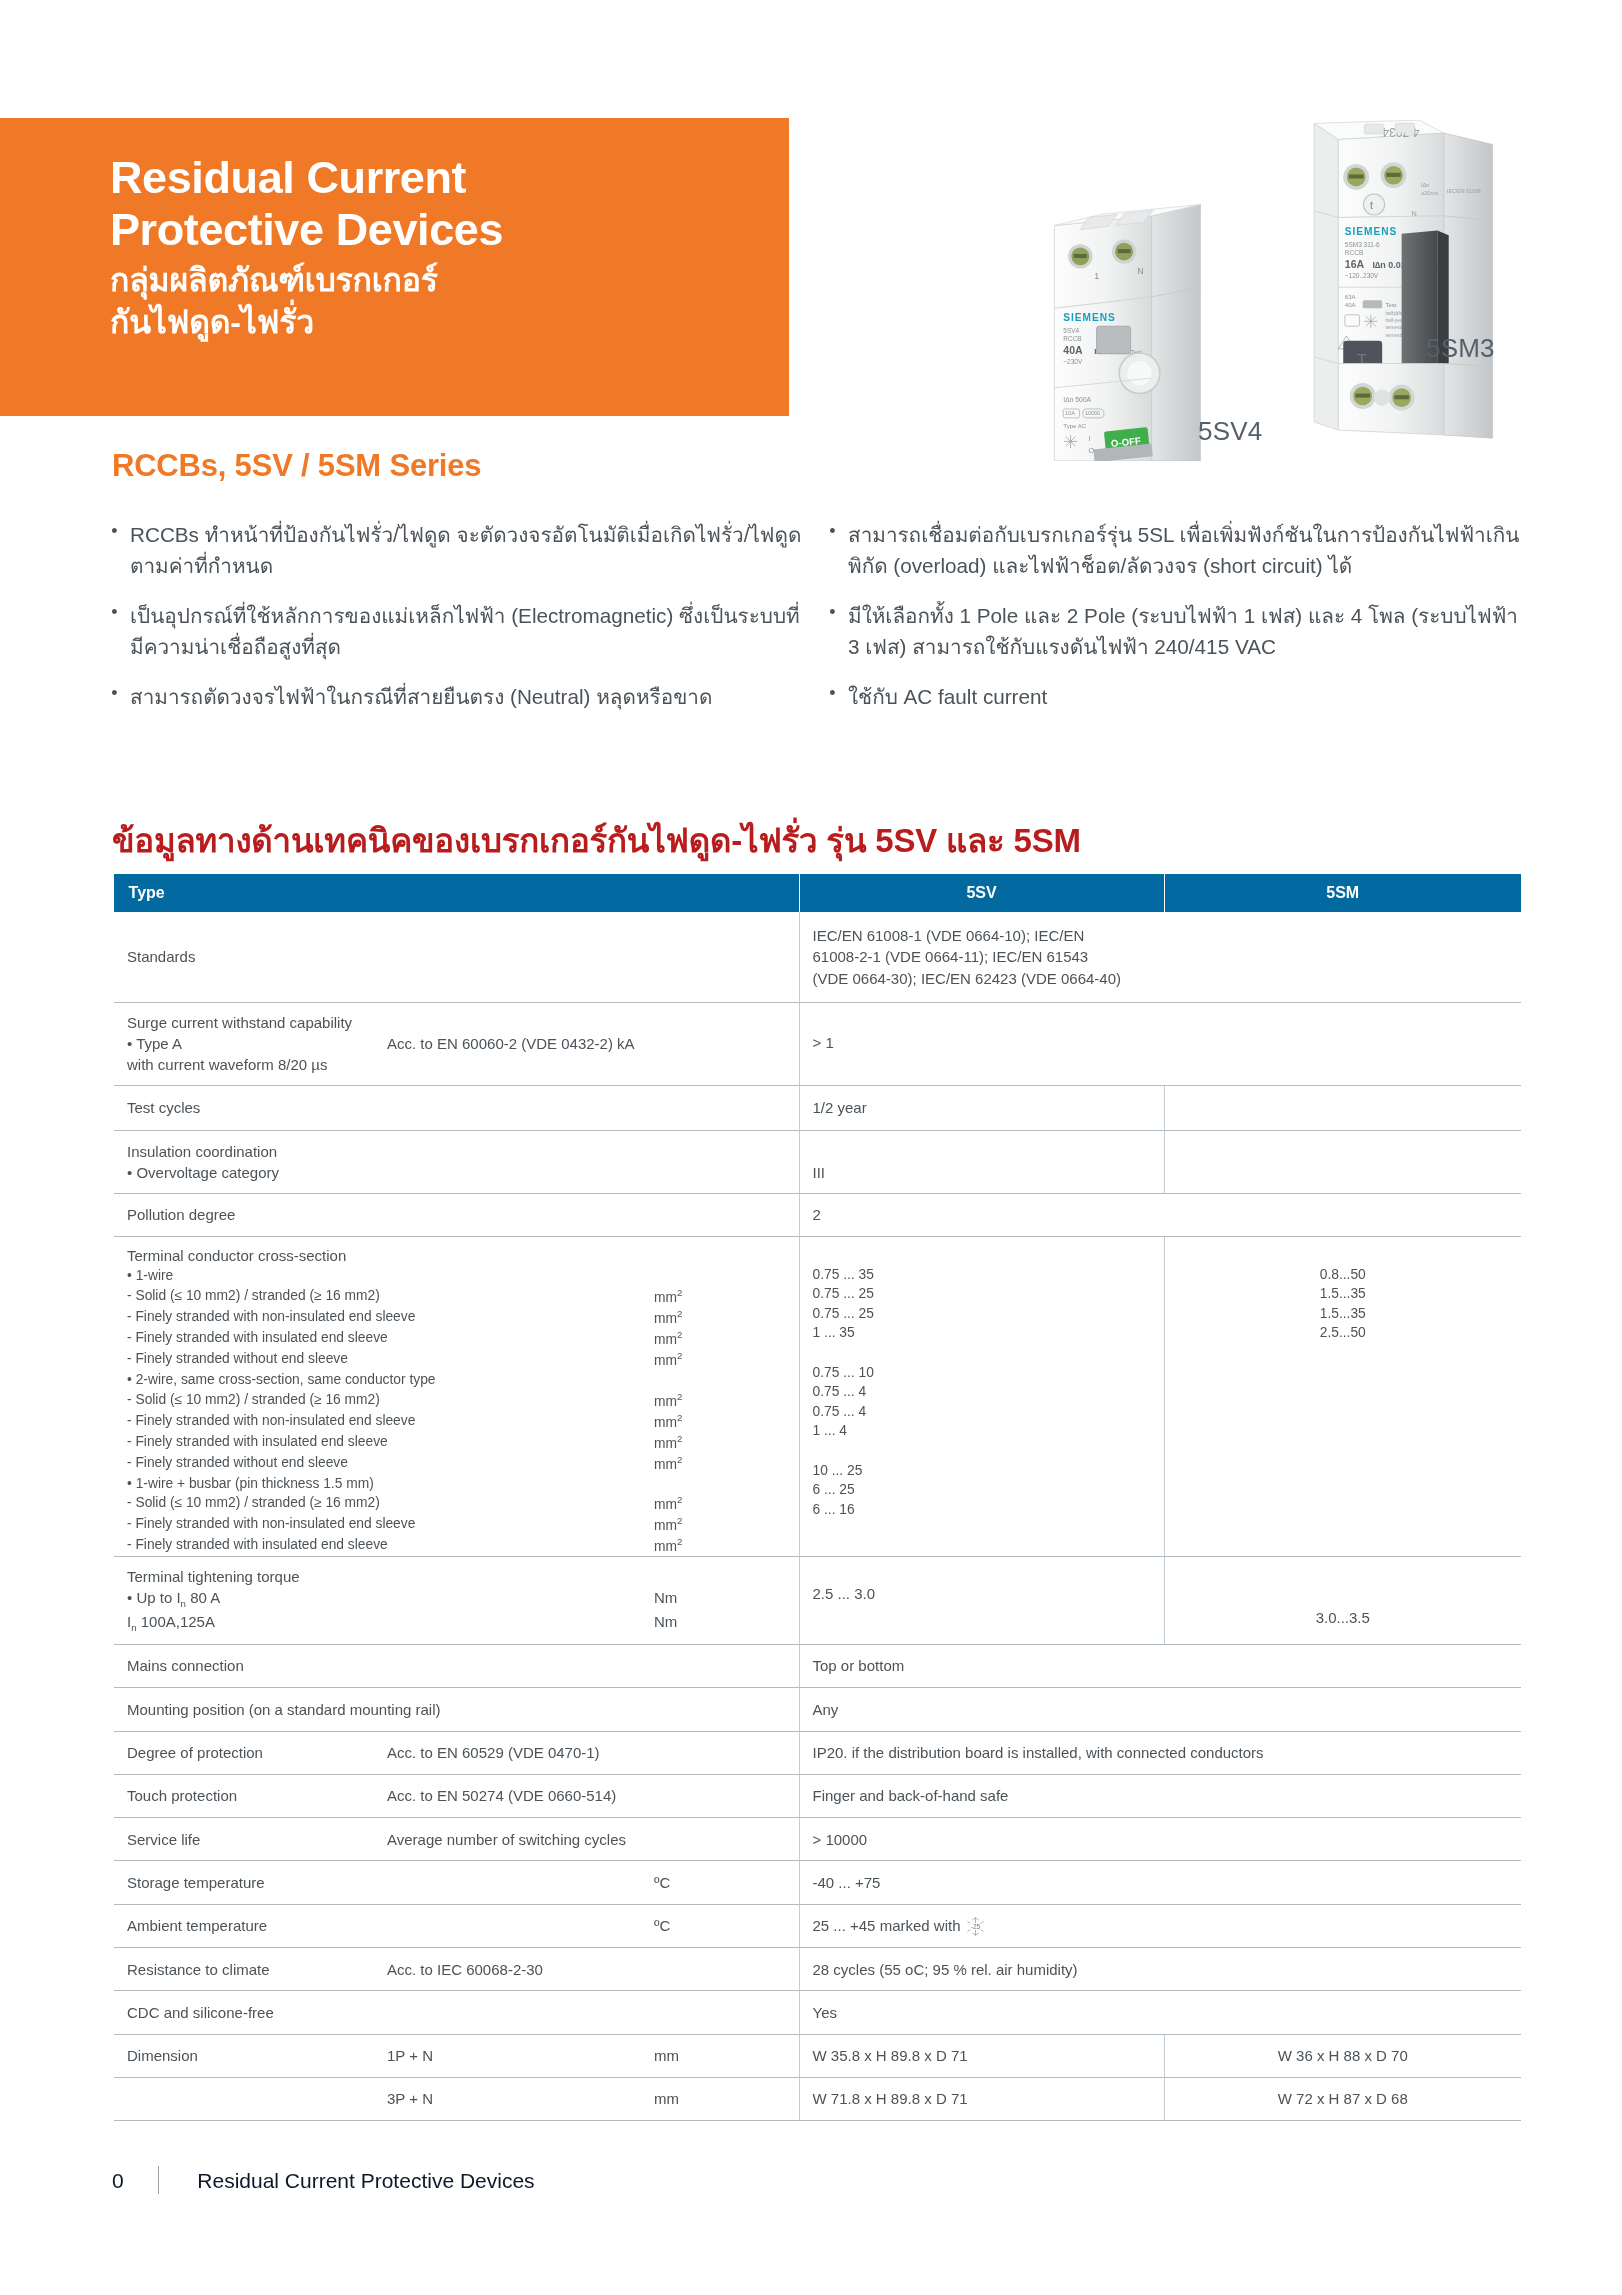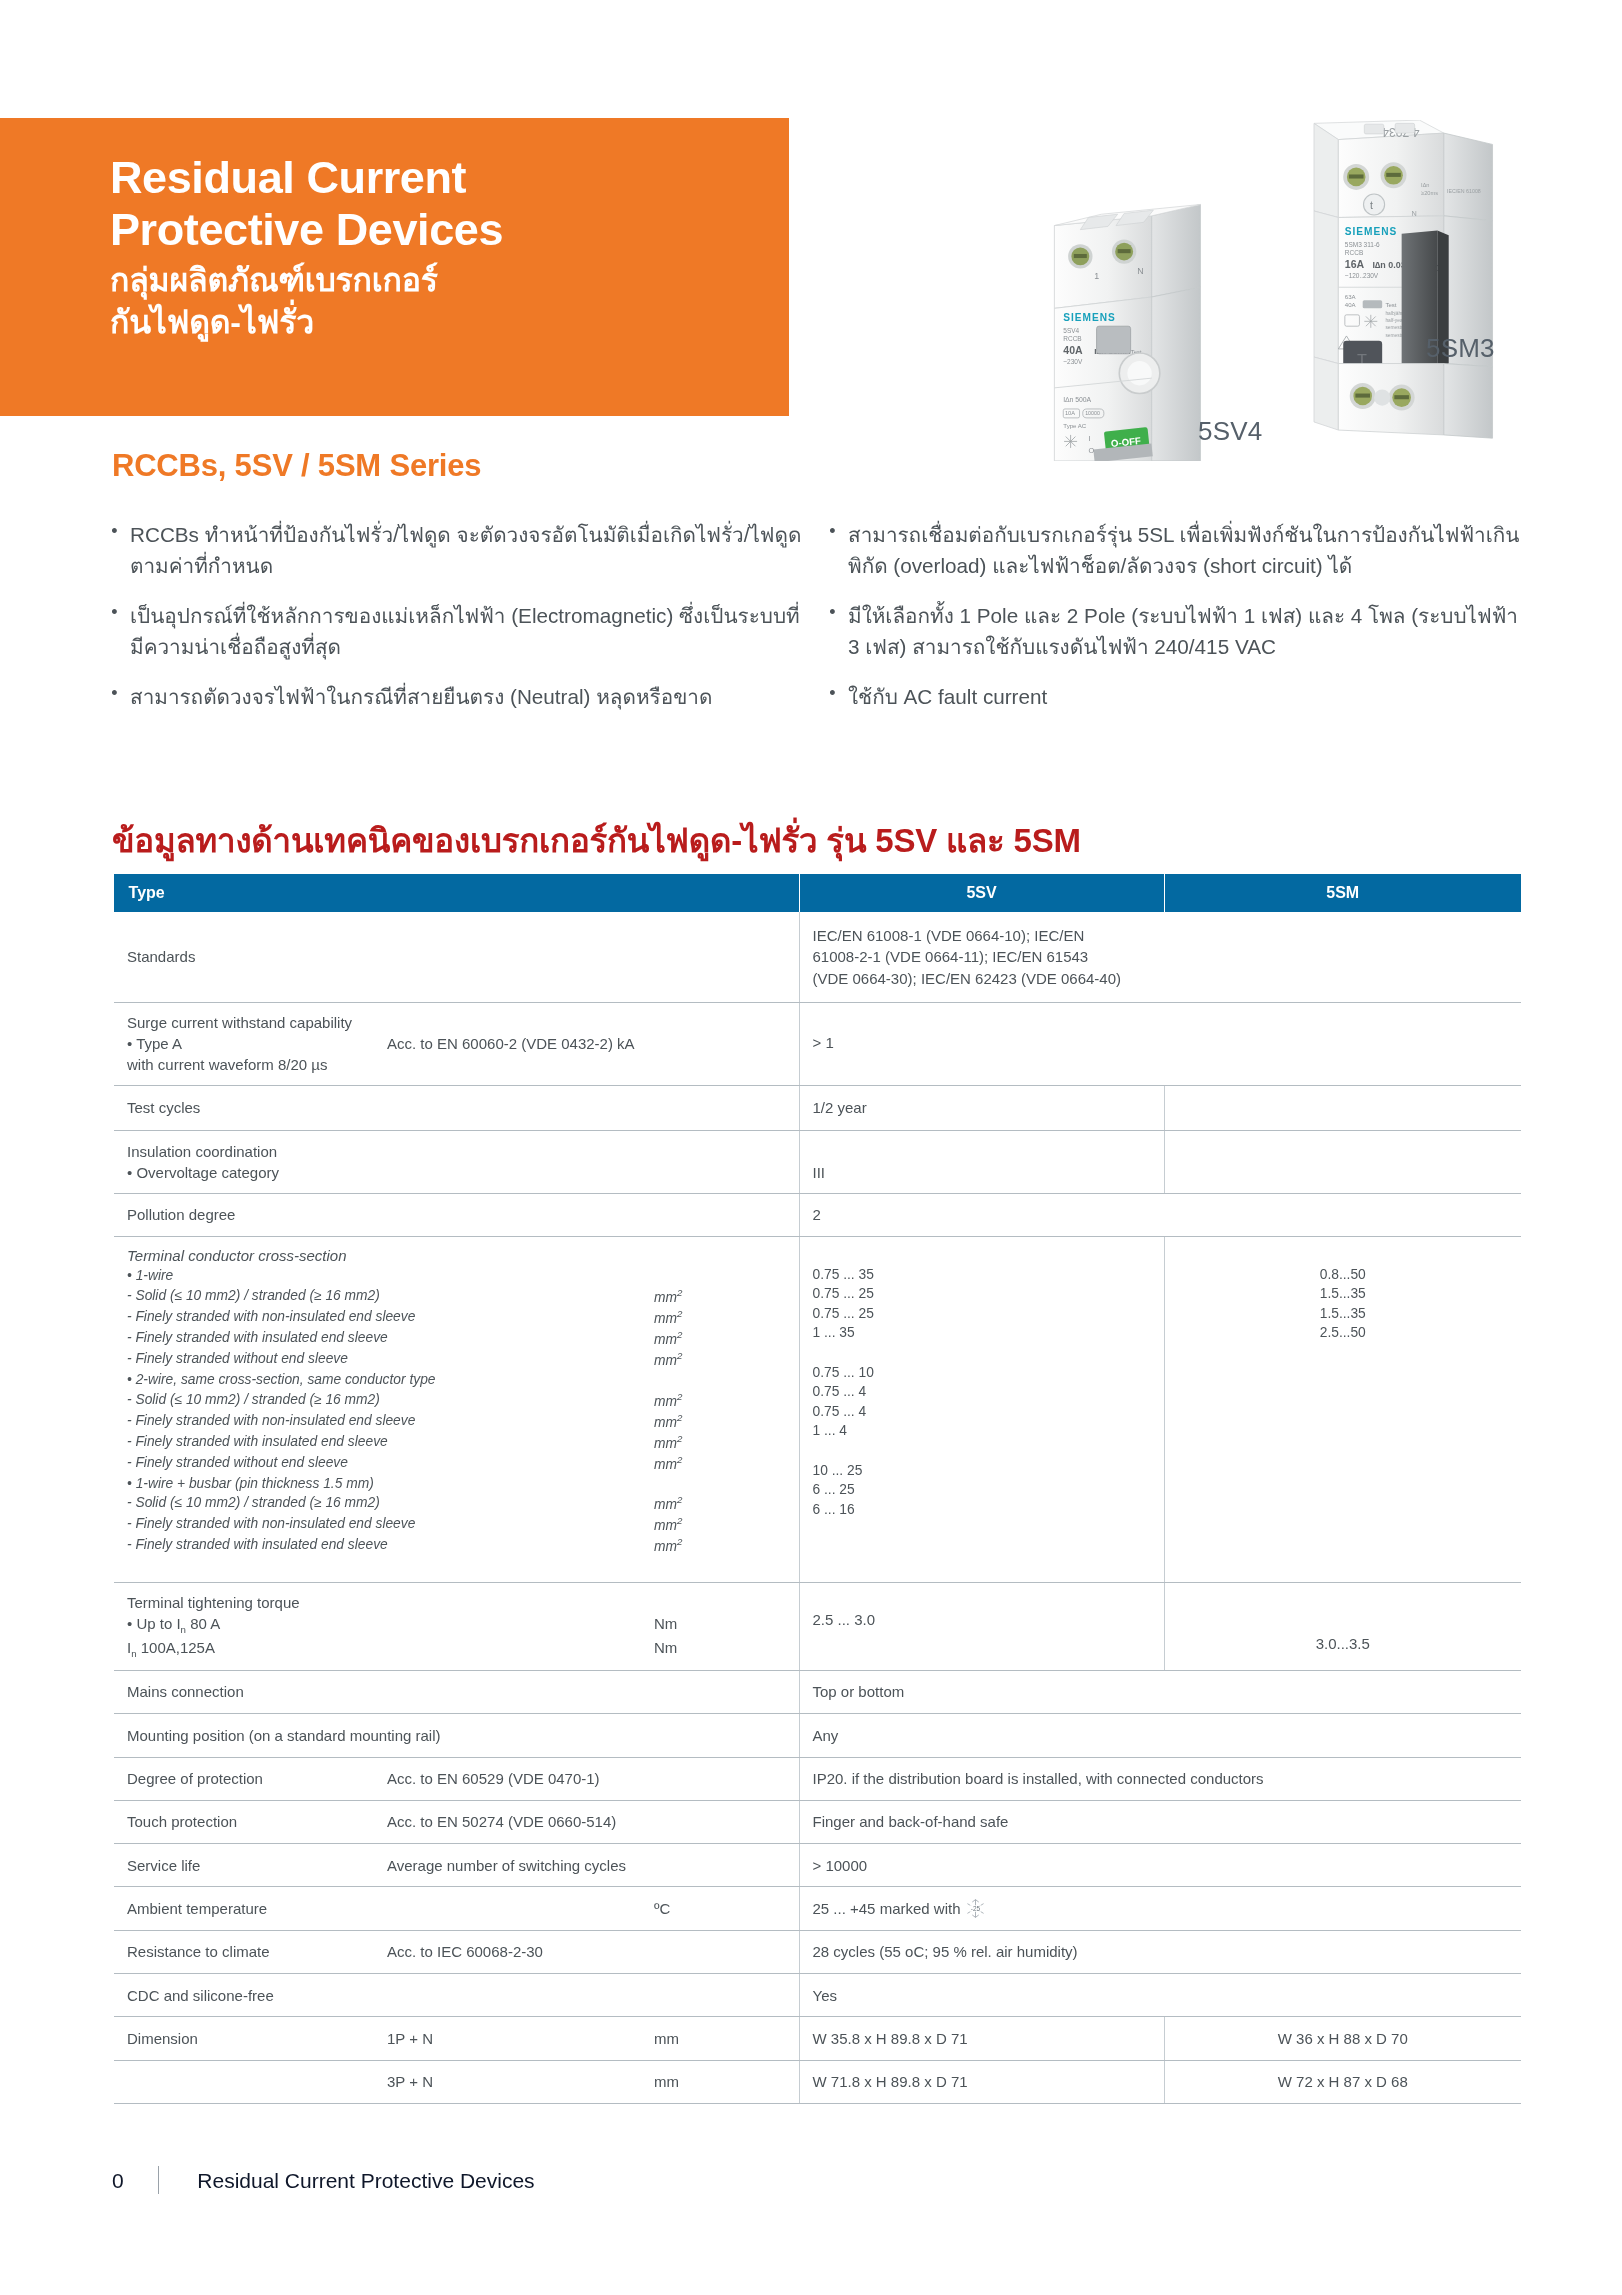--- a/index.html
+++ b/index.html
@@ -350,21 +350,21 @@
           <td class="top" style="padding-top:31px;">III</td>
           <td></td>
         </tr>
 
         <tr>
           <td style="padding-top:10.5px;padding-bottom:10.5px;">Pollution degree</td>
           <td colspan="2" class="nc">2</td>
         </tr>
 
         <tr>
-          <td class="top" style="padding-top:8px;padding-bottom:26px;font-style:italic;">
+          <td class="top" style="padding-top:8px;padding-bottom:0;">
             <div style="font-size:15px;">Terminal conductor cross-section</div>
             <div style="font-size:13.8px;">• 1-wire</div>
             <div class="cellrow" style="font-size:13.8px;"><span>  - Solid (≤ 10 mm2) / stranded (≥ 16 mm2)</span><span class="unit">mm<span class="sup">2</span></span></div>
             <div class="cellrow" style="font-size:13.8px;"><span>  - Finely stranded with non-insulated end sleeve</span><span class="unit">mm<span class="sup">2</span></span></div>
             <div class="cellrow" style="font-size:13.8px;"><span>  - Finely stranded with insulated end sleeve</span><span class="unit">mm<span class="sup">2</span></span></div>
             <div class="cellrow" style="font-size:13.8px;"><span>  - Finely stranded without end sleeve</span><span class="unit">mm<span class="sup">2</span></span></div>
             <div style="font-size:13.8px;">• 2-wire, same cross-section, same conductor type</div>
             <div class="cellrow" style="font-size:13.8px;"><span>  - Solid (≤ 10 mm2) / stranded (≥ 16 mm2)</span><span class="unit">mm<span class="sup">2</span></span></div>
             <div class="cellrow" style="font-size:13.8px;"><span>  - Finely stranded with non-insulated end sleeve</span><span class="unit">mm<span class="sup">2</span></span></div>
             <div class="cellrow" style="font-size:13.8px;"><span>  - Finely stranded with insulated end sleeve</span><span class="unit">mm<span class="sup">2</span></span></div>
@@ -446,20 +446,29 @@
         <tr>
           <td style="padding-top:10.5px;padding-bottom:10.5px;">
             <div class="cellrow">
               <span>Service life</span>
               <span class="acc">Average number of switching cycles</span>
             </div>
           </td>
           <td colspan="2" class="nc">&gt; 10000</td>
         </tr>
 
+        <tr>
+          <td style="padding-top:10.5px;padding-bottom:10.5px;">
+            <div class="cellrow">
+              <span>Storage temperature</span>
+              <span class="unit">ºC</span>
+            </div>
+          </td>
+          <td colspan="2" class="nc">-40 ... +75</td>
+        </tr>
 
         <tr>
           <td style="padding-top:10.5px;padding-bottom:10.5px;">
             <div class="cellrow">
               <span>Ambient temperature</span>
               <span class="unit">ºC</span>
             </div>
           </td>
           <td colspan="2" class="nc">
             <span>25 ... +45 marked with</span>

